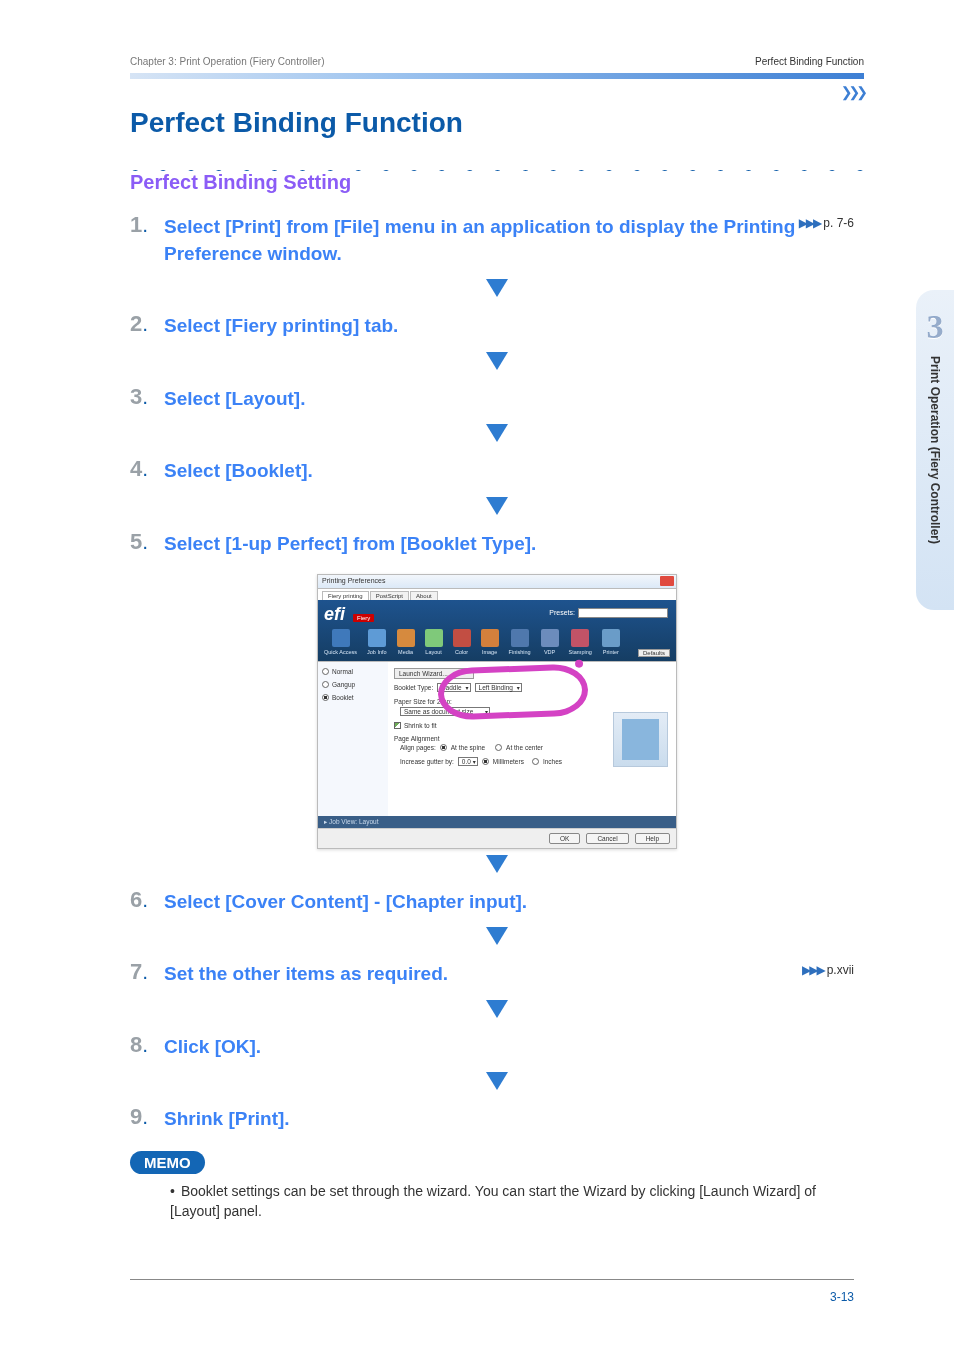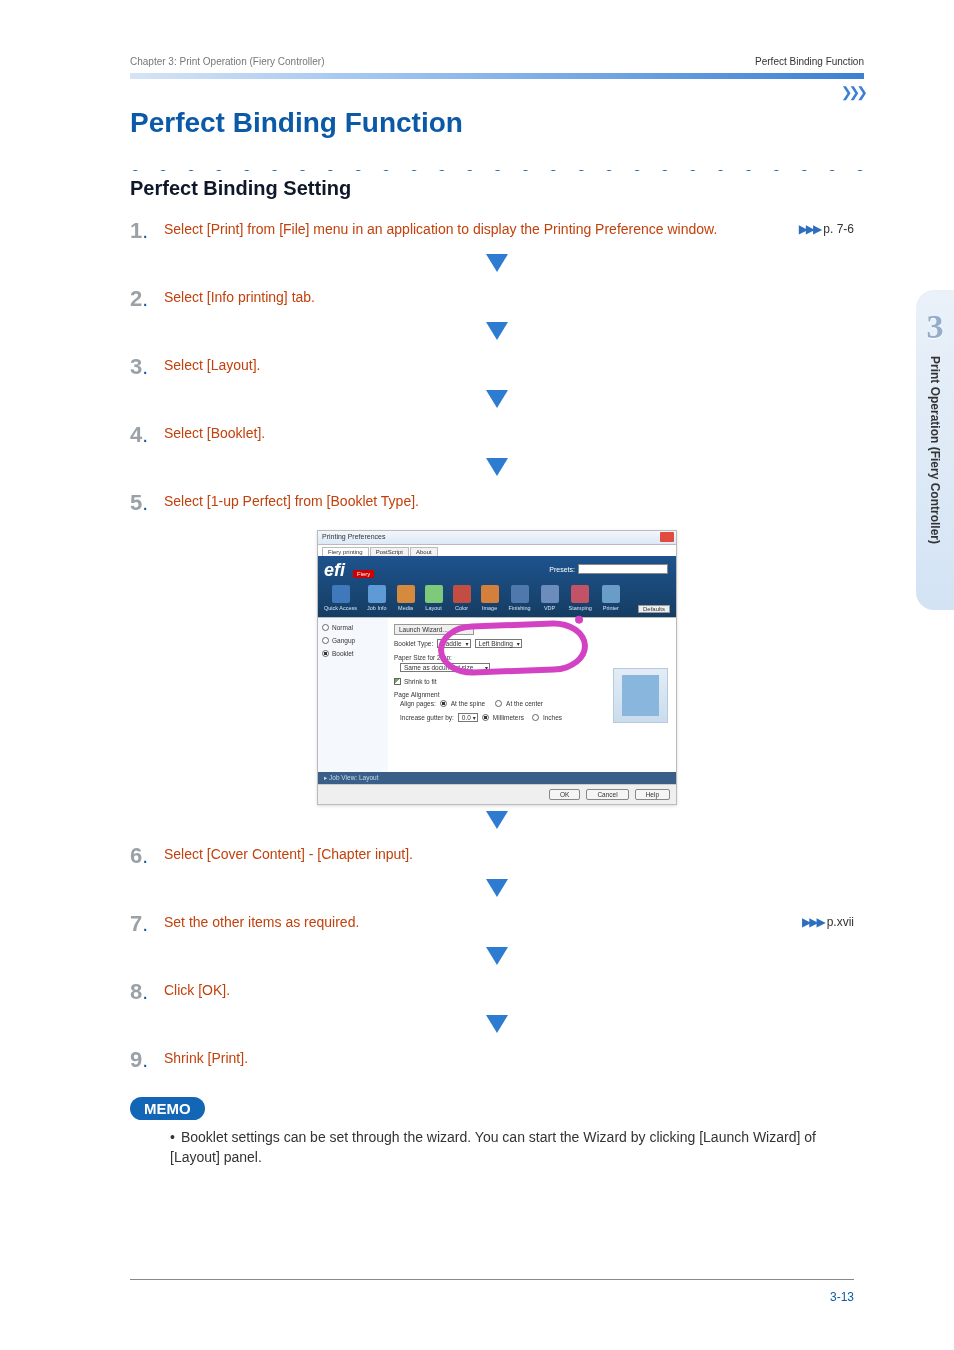--- a/index.html
+++ b/index.html
@@ -47,46 +47,45 @@
   .dotline {
     margin-top: 24px;
     height: 8px;
     overflow: hidden;
     white-space: nowrap;
     color: #0b5aa8;
     font-size: 18px;
     letter-spacing: 6px;
   }
   h2.subtitle {
-    color: #0f172a;
+    color: #8b5cf6;
     font-size: 20px;
     font-weight: bold;
-    margin-top: 6px;
   }
   .steps { margin-top: 14px; }
   .step {
     display: flex;
     align-items: flex-start;
     position: relative;
     padding: 6px 0;
   }
   .stepnum {
     width: 28px;
     font-size: 22px;
     font-weight: bold;
     color: #9aa1a7;
     line-height: 1;
     margin-right: 6px;
     flex-shrink: 0;
   }
   .stepnum .dot { color: #0b5aa8; font-size: 14px; margin-left: 1px; }
   .steptext {
-    font-size: 14px;
-    font-weight: normal;
-    color: #c2410c;
+    font-size: 19px;
+    font-weight: bold;
+    color: #3b82f6;
     line-height: 1.4;
     flex: 1;
   }
   .ref {
     position: absolute;
     right: 10px;
     top: 8px;
     font-size: 12px;
     color: #333;
   }
@@ -217,21 +216,21 @@
   .ss-bottombar {
     background:#395e87; color:#c9d9eb; font-size:6.5px; padding:2px 6px;
   }
   .ss-btns {
     display:flex; justify-content:flex-end; gap:6px; padding:4px 6px;
     background:#efefef; border-top:1px solid #ccc;
   }
   .ss-btn { border:1px solid #888; border-radius:2px; background:#f5f5f5; padding:1px 10px; font-size:6.5px;}
 
   .memo {
-    margin-top: 20px;
+    margin-top: 12px;
     display:flex;
     align-items:center;
   }
   .memo-pill {
     background:#1366b5;
     color:#fff;
     font-weight:bold;
     border-radius: 14px;
     padding: 3px 14px;
     font-size: 15px;
@@ -308,21 +307,21 @@
       <div class="stepnum"><span>1</span><span class="dot">.</span></div>
       <div class="steptext">Select [Print] from [File] menu in an application to display the Printing Preference window.</div>
       <div class="ref"><span class="tri">▶▶▶</span><span>p. 7-6</span></div>
     </div>
     <div class="down-tri"><svg viewBox="0 0 22 18">
           <polygon points="0,0 22,0 11,18" fill="#2e7cd1"></polygon>
         </svg></div>
 
     <div class="step">
       <div class="stepnum"><span>2</span><span class="dot">.</span></div>
-      <div class="steptext">Select [Info printing] tab.</div>
+      <div class="steptext">Select [Fiery printing] tab.</div>
     </div>
     <div class="down-tri"><svg viewBox="0 0 22 18">
           <polygon points="0,0 22,0 11,18" fill="#2e7cd1"></polygon>
         </svg></div>
 
     <div class="step">
       <div class="stepnum"><span>3</span><span class="dot">.</span></div>
       <div class="steptext">Select [Layout].</div>
     </div>
     <div class="down-tri"><svg viewBox="0 0 22 18">

